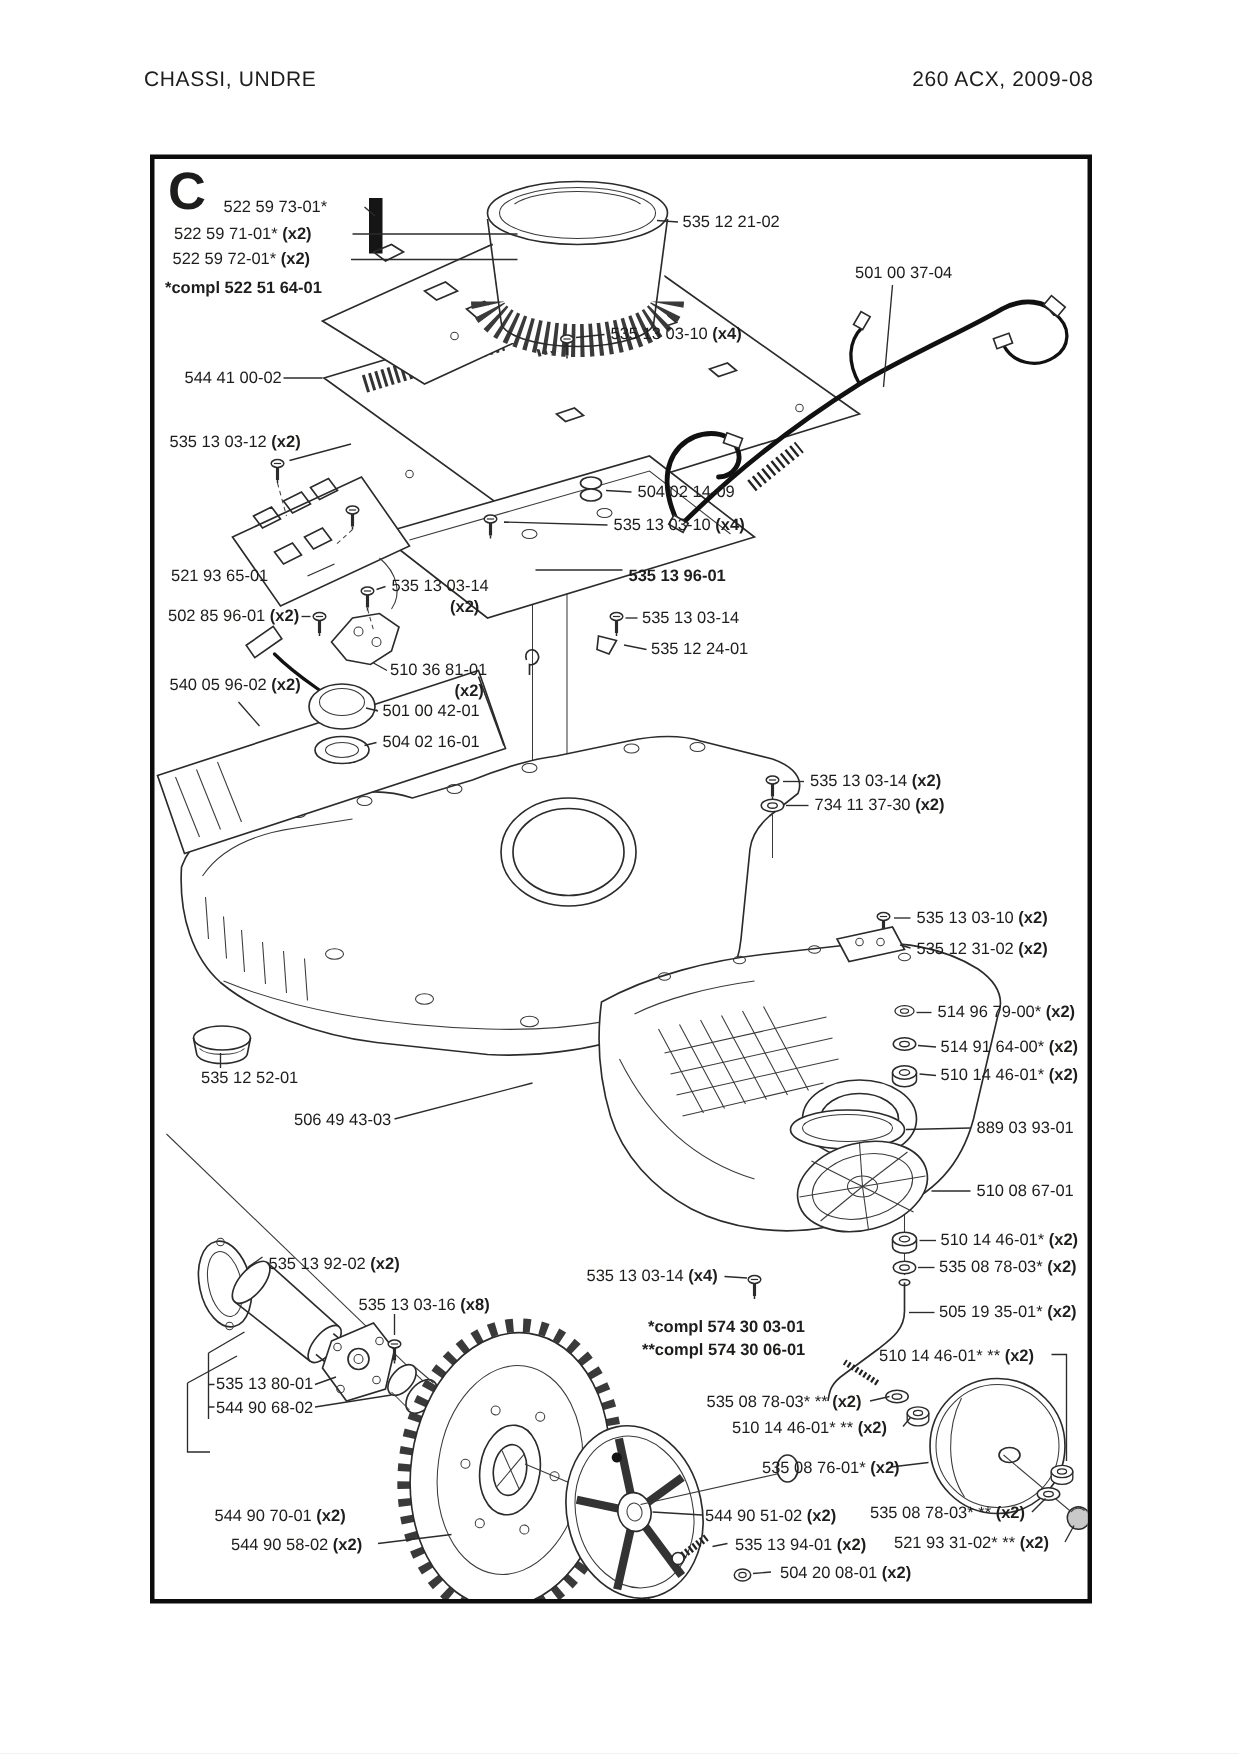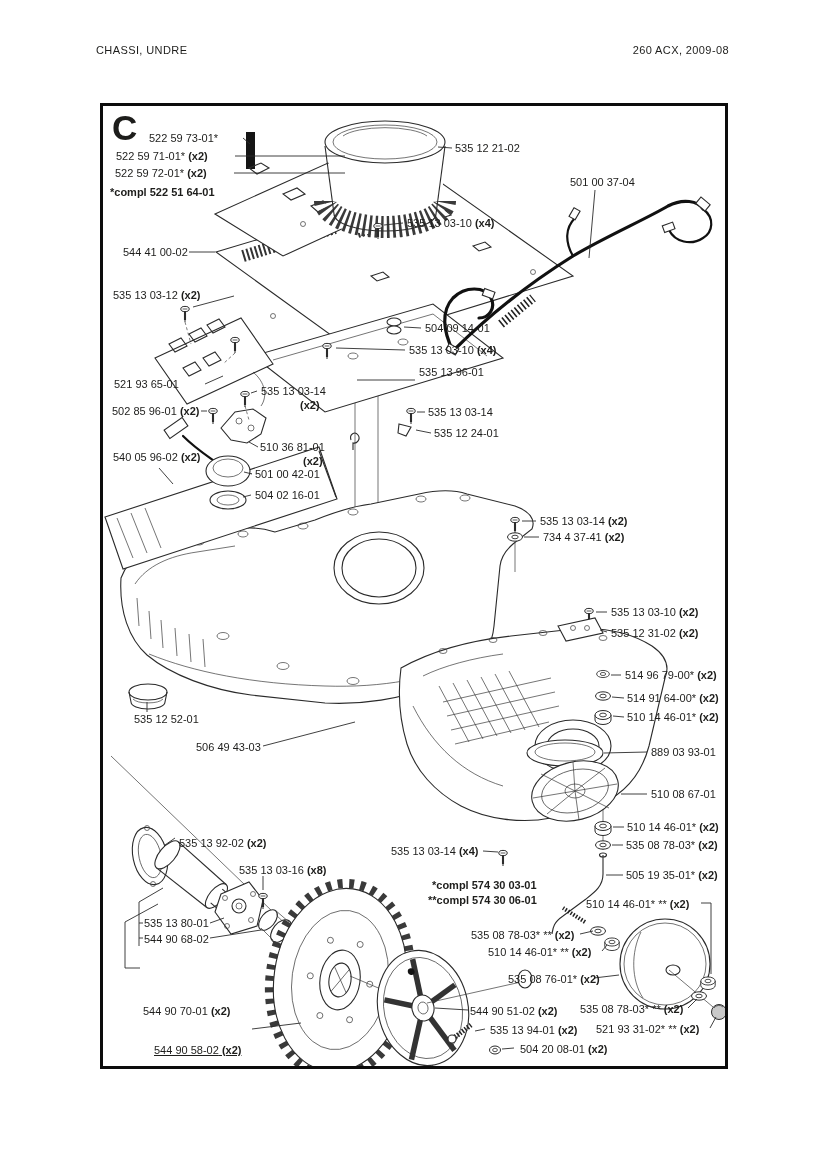--- a/index.html
+++ b/index.html
@@ -1,18 +1,18 @@
 <!DOCTYPE html>
 <html><head>
 <meta charset="utf-8">
 <style>
   html,body{margin:0;padding:0;background:#e8e8e8;}
   #page{position:relative;width:826px;height:1169px;background:#ffffff;overflow:hidden;
         font-family:"Liberation Sans",sans-serif;color:#1d1d1b;}
-  .hdr{position:absolute;top:44px;font-size:11px;letter-spacing:.4px;white-space:nowrap;}
+  .hdr{position:absolute;top:44px;font-size:14px;letter-spacing:.4px;white-space:nowrap;}
   .hdr-left{left:96px;}
   .hdr-right{right:97px;text-align:right;}
   #frame{position:absolute;left:100px;top:103px;width:628px;height:966px;
          border:3px solid #0c0c0c;box-sizing:border-box;}
   #canvas{position:absolute;left:0;top:0;width:622px;height:960px;}
   svg.diagram{position:absolute;left:0;top:0;width:622px;height:960px;}
   .section-letter{position:absolute;left:9px;top:2px;font-size:35px;font-weight:bold;z-index:5;}
   .lbl{position:absolute;font-size:11px;line-height:13px;white-space:nowrap;z-index:4;color:#1d1d1b;}
   .lbl .qty{font-weight:bold;}
   .lbl.bold{font-weight:bold;}
@@ -434,27 +434,27 @@
         <div class="lbl" style="left: 158px; top: 279px;"><span>535 13 03-14</span><span class="qty"></span></div>
         <div class="lbl" style="left: 197px; top: 293px;"><span></span><span class="qty">(x2)</span></div>
         <div class="lbl" style="left: 10px; top: 345px;"><span>540 05 96-02</span><span class="qty"> (x2)</span></div>
         <div class="lbl" style="left: 157px; top: 335px;"><span>510 36 81-01</span><span class="qty"></span></div>
         <div class="lbl" style="left: 200px; top: 349px;"><span></span><span class="qty">(x2)</span></div>
         <div class="lbl" style="left: 152px; top: 362px;"><span>501 00 42-01</span><span class="qty"></span></div>
         <div class="lbl" style="left: 152px; top: 383px;"><span>504 02 16-01</span><span class="qty"></span></div>
         <div class="lbl" style="left: 352px; top: 36px; text-align: center;"><span>535 12 21-02</span><span class="qty"></span></div>
         <div class="lbl" style="left: 467px; top: 70px;"><span>501 00 37-04</span><span class="qty"></span></div>
         <div class="lbl" style="left: 304px; top: 111px;"><span>535 13 03-10</span><span class="qty"> (x4)</span></div>
-        <div class="lbl" style="left: 322px; top: 216px;"><span>504 09 14-01</span><span class="qty"></span></div>
+        <div class="lbl" style="left: 322px; top: 216px;"><span>504 02 14-09</span><span class="qty"></span></div>
         <div class="lbl" style="left: 306px; top: 238px;"><span>535 13 03-10</span><span class="qty"> (x4)</span></div>
-        <div class="lbl" style="left: 316px; top: 260px;"><span>535 13 96-01</span><span class="qty"></span></div>
+        <div class="lbl" style="left: 316px; top: 272px; font-weight: bold;"><span>535 13 96-01</span><span class="qty"></span></div>
         <div class="lbl" style="left: 325px; top: 300px;"><span>535 13 03-14</span><span class="qty"></span></div>
         <div class="lbl" style="left: 331px; top: 321px;"><span>535 12 24-01</span><span class="qty"></span></div>
         <div class="lbl" style="left: 437px; top: 409px;"><span>535 13 03-14</span><span class="qty"> (x2)</span></div>
-        <div class="lbl" style="left: 440px; top: 425px;"><span>734 4 37-41</span><span class="qty"> (x2)</span></div>
+        <div class="lbl" style="left: 440px; top: 425px;"><span>734 11 37-30</span><span class="qty"> (x2)</span></div>
         <div class="lbl" style="left: 508px; top: 500px;"><span>535 13 03-10</span><span class="qty"> (x2)</span></div>
         <div class="lbl" style="left: 508px; top: 521px;"><span>535 12 31-02</span><span class="qty"> (x2)</span></div>
         <div class="lbl" style="left: 522px; top: 563px;"><span>514 96 79-00*</span><span class="qty"> (x2)</span></div>
         <div class="lbl" style="left: 524px; top: 586px;"><span>514 91 64-00*</span><span class="qty"> (x2)</span></div>
         <div class="lbl" style="left: 524px; top: 605px;"><span>510 14 46-01*</span><span class="qty"> (x2)</span></div>
         <div class="lbl" style="left: 548px; top: 640px;"><span>889 03 93-01</span><span class="qty"></span></div>
         <div class="lbl" style="left: 548px; top: 682px;"><span>510 08 67-01</span><span class="qty"></span></div>
         <div class="lbl" style="left: 524px; top: 715px;"><span>510 14 46-01*</span><span class="qty"> (x2)</span></div>
         <div class="lbl" style="left: 523px; top: 733px;"><span>535 08 78-03*</span><span class="qty"> (x2)</span></div>
         <div class="lbl" style="left: 523px; top: 763px;"><span>505 19 35-01*</span><span class="qty"> (x2)</span></div>
@@ -468,18 +468,18 @@
         <div class="lbl" style="left: 288px; top: 739px;"><span>535 13 03-14</span><span class="qty"> (x4)</span></div>
         <div class="lbl bold" style="left: 329px; top: 773px;"><span>*compl 574 30 03-01</span><span class="qty"></span></div>
         <div class="lbl bold" style="left: 325px; top: 788px;"><span>**compl 574 30 06-01</span><span class="qty"></span></div>
         <div class="lbl" style="left: 483px; top: 792px;"><span>510 14 46-01* **</span><span class="qty"> (x2)</span></div>
         <div class="lbl" style="left: 368px; top: 823px;"><span>535 08 78-03* **</span><span class="qty"> (x2)</span></div>
         <div class="lbl" style="left: 385px; top: 840px;"><span>510 14 46-01* **</span><span class="qty"> (x2)</span></div>
         <div class="lbl" style="left: 405px; top: 867px;"><span>535 08 76-01*</span><span class="qty"> (x2)</span></div>
         <div class="lbl" style="left: 367px; top: 899px;"><span>544 90 51-02</span><span class="qty"> (x2)</span></div>
         <div class="lbl" style="left: 387px; top: 918px;"><span>535 13 94-01</span><span class="qty"> (x2)</span></div>
         <div class="lbl" style="left: 417px; top: 937px;"><span>504 20 08-01</span><span class="qty"> (x2)</span></div>
-        <div class="lbl" style="left: 51px; top: 938px; text-decoration: underline;"><span>544 90 58-02</span><span class="qty"> (x2)</span></div>
+        <div class="lbl" style="left: 51px; top: 918px;"><span>544 90 58-02</span><span class="qty"> (x2)</span></div>
         <div class="lbl" style="left: 477px; top: 897px;"><span>535 08 78-03* **</span><span class="qty"> (x2)</span></div>
         <div class="lbl" style="left: 493px; top: 917px;"><span>521 93 31-02* **</span><span class="qty"> (x2)</span></div>
       </div>
   </div>
 </div>
 
 </body></html>

